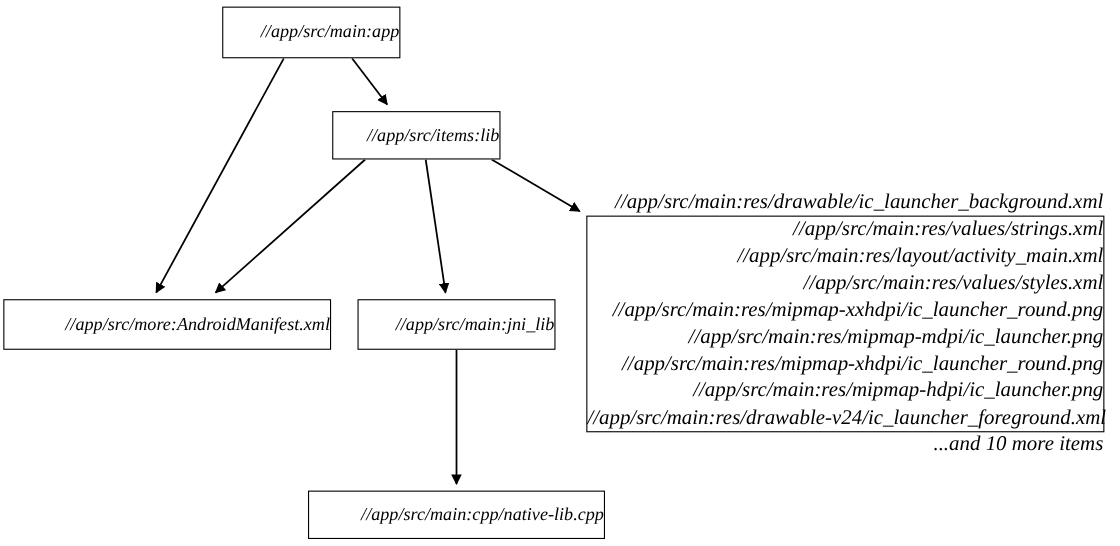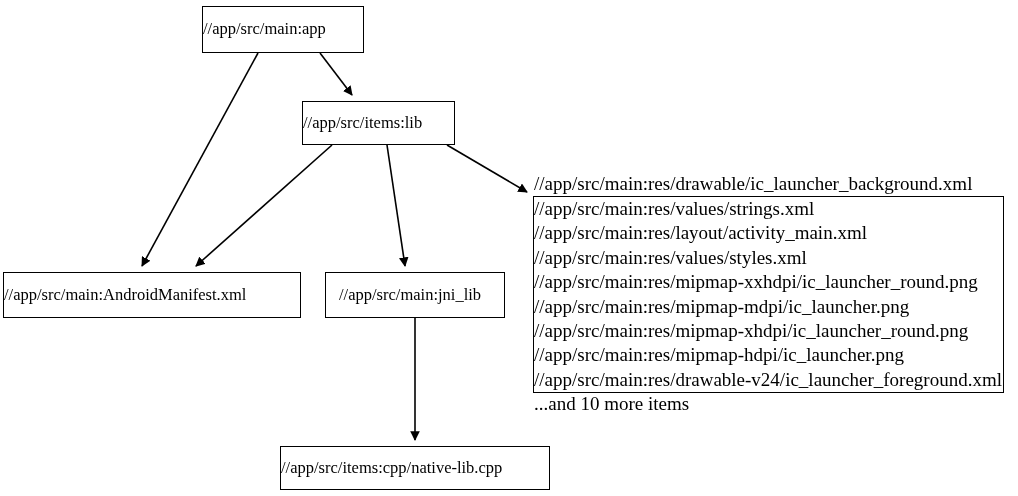--- a/index.html
+++ b/index.html
@@ -32,22 +32,23 @@
     align-items: center;
     justify-content: center;
     text-align: center;
     color: #000000;
     line-height: 1.0;
     z-index: 2;
   }
   .node .label {
     display: block;
     width: 100%;
-    text-align: left;
+    text-align: right;
     white-space: pre;
+    font-style: italic;
   }
   
   #node-app      { left: 202px; top: 6px;   width: 162px; height: 47px;  font-size: 16.5px; }
   #node-lib      { left: 302px; top: 101px; width: 153px; height: 44px;  font-size: 16.5px; }
   #node-manifest { left: 3px;   top: 272px; width: 298px; height: 46px;  font-size: 16.5px; }
   #node-jnilib   { left: 325px; top: 272px; width: 180px; height: 46px;  font-size: 16.5px; padding-left: 13px; }
   #node-res      { left: 533px; top: 196px; width: 471px; height: 197px; font-size: 19px; }
   #node-nativelib{ left: 280px; top: 446px; width: 270px; height: 44px;  font-size: 16.5px; }
   #node-res .label { line-height: 1.285; }
 </style>
@@ -90,37 +91,37 @@
 
   <div class="node" id="node-app">
     <span class="label">//app/src/main:app</span>
   </div>
 
   <div class="node" id="node-lib">
     <span class="label">//app/src/items:lib</span>
   </div>
 
   <div class="node" id="node-manifest">
-    <span class="label">//app/src/main:AndroidManifest.xml</span>
+    <span class="label">//app/src/more:AndroidManifest.xml</span>
   </div>
 
   <div class="node" id="node-jnilib">
     <span class="label">//app/src/main:jni_lib</span>
   </div>
 
   <div class="node" id="node-res">
     <span class="label">//app/src/main:res/drawable/ic_launcher_background.xml
 //app/src/main:res/values/strings.xml
 //app/src/main:res/layout/activity_main.xml
 //app/src/main:res/values/styles.xml
 //app/src/main:res/mipmap-xxhdpi/ic_launcher_round.png
 //app/src/main:res/mipmap-mdpi/ic_launcher.png
 //app/src/main:res/mipmap-xhdpi/ic_launcher_round.png
 //app/src/main:res/mipmap-hdpi/ic_launcher.png
 //app/src/main:res/drawable-v24/ic_launcher_foreground.xml
 ...and 10 more items</span>
   </div>
 
   <div class="node" id="node-nativelib">
-    <span class="label">//app/src/items:cpp/native-lib.cpp</span>
+    <span class="label">//app/src/main:cpp/native-lib.cpp</span>
   </div>
 
 </div>
 
 </body></html>

